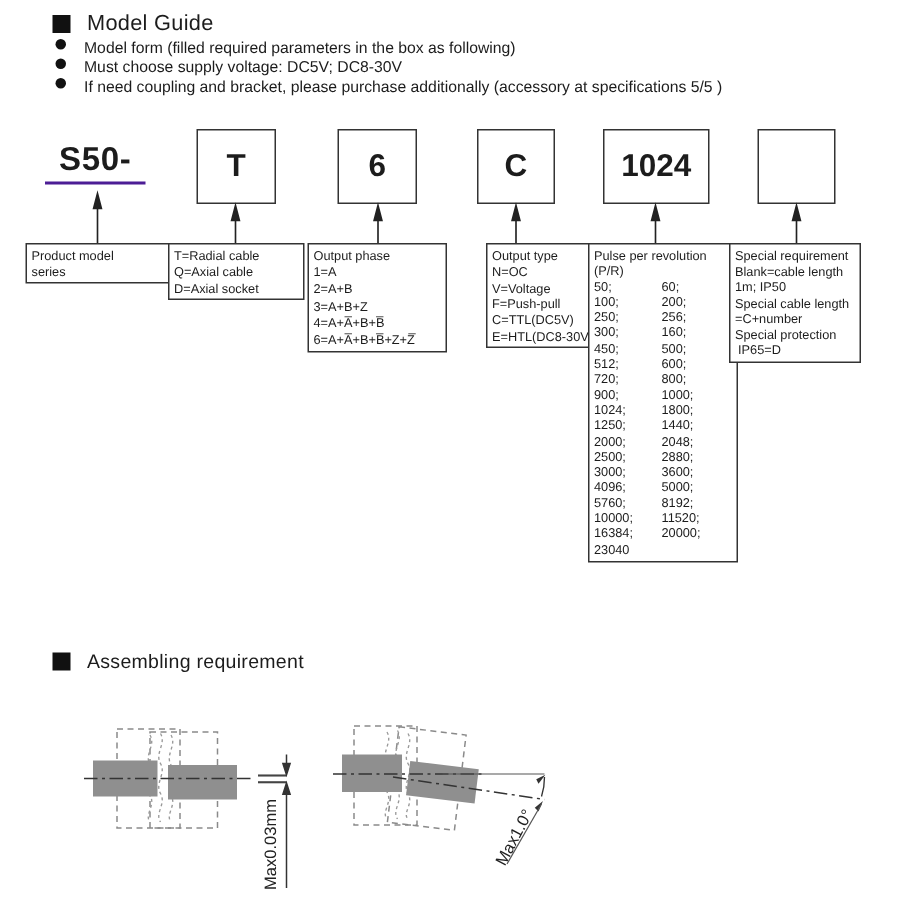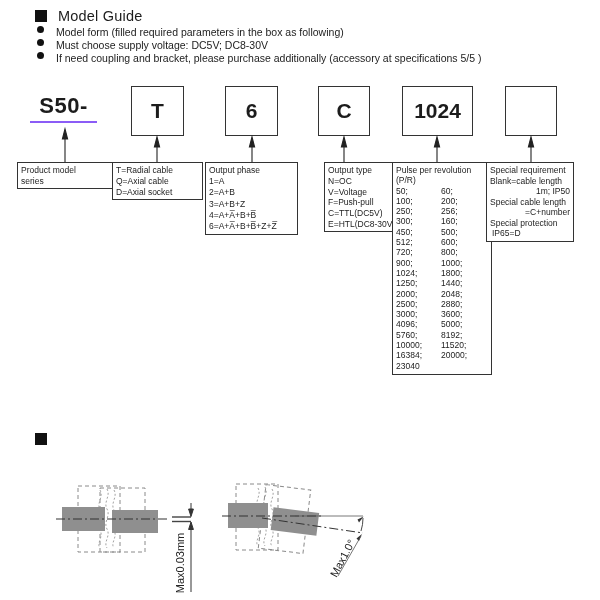--- a/index.html
+++ b/index.html
@@ -12,41 +12,41 @@
   .sec-hdr{display:flex;align-items:center;gap:11px;justify-content:space-between;}
   .sq{width:12px;height:12px;background:#111;flex:none;}
   .sec-title{font-size:14.5px;letter-spacing:0.2px;white-space:nowrap;}
   #model-guide-hdr{left:35px;top:8px;}
   #bullet-list{left:35px;top:26px;}
   .bullet-row{display:flex;align-items:flex-start;gap:12px;height:13.2px;}
   .dot{width:7px;height:7px;border-radius:50%;background:#111;flex:none;margin-left:2px;}
   .bullet-text{font-size:10.5px;white-space:nowrap;}
   
   #prefix{left:30px;top:93px;width:67px;text-align:center;font-size:22px;font-weight:700;
-    border-bottom:2px solid #8b5cf6;padding-bottom:2px;letter-spacing:0.5px;}
+    border-bottom:2px solid #4c1d95;padding-bottom:2px;letter-spacing:0.5px;}
   .mbox{top:86px;height:50px;border:1.6px solid #333;box-sizing:border-box;background:#fff;
     display:flex;align-items:center;justify-content:center;font-size:21px;font-weight:700;}
   #mbox-0{left:131px;width:53px;}
   #mbox-1{left:225px;width:53px;}
   #mbox-2{left:318px;width:52px;}
   #mbox-3{left:402px;width:71px;}
   #mbox-4{left:505px;width:52px;}
   
   #arrows{left:0;top:0;pointer-events:none;}
   
   .lbox{top:162px;border:1.5px solid #333;box-sizing:border-box;background:#fff;
     padding:2px 3px;font-size:8.5px;}
   .lbox .ln{white-space:nowrap;}
   #lbox1{left:17px;width:96px;height:27px;line-height:11px;}
   #lbox2{left:112px;width:91px;height:38px;line-height:11.2px;}
   #lbox3{left:205px;width:93px;height:73px;line-height:11.2px;}
   #lbox4{left:300px;width:89px;height:70px;line-height:10.8px;margin-left:24px;}
   #lbox5{left:392px;width:100px;height:213px;line-height:10.3px;}
   #lbox6{left:486px;width:88px;height:80px;line-height:10.5px;}
-  #lbox6 div.ln:nth-of-type(3),#lbox6 div.ln:nth-of-type(5){text-align:right;}
+  #lbox6 div.ln:nth-of-type(3),#lbox6 div.ln:nth-of-type(5){text-align:left;}
   #lbox6 div.ln:nth-of-type(7){padding-left:2px;}
   .prow{display:flex;}
   .prow .c1{width:45px;white-space:nowrap;}
   .prow .c2{white-space:nowrap;}
   
   #assembling-hdr{left:35px;top:433px;}
   #assembling-hdr .sec-title{font-size:13px;}
   .drawing{position:absolute;}
 </style>
 </head>
@@ -247,20 +247,21 @@
     <div class="ln">Blank=cable length</div>
     <div class="ln">1m; IP50</div>
     <div class="ln">Special cable length</div>
     <div class="ln">=C+number</div>
     <div class="ln">Special protection</div>
     <div class="ln">IP65=D</div>
   </div>
 
 <div class="abs sec-hdr" id="assembling-hdr">
   <span class="sq"></span>
+  <span class="sec-title">Assembling requirement</span>
 </div>
 
 <svg class="drawing" style="left:50px;top:478px;" width="150" height="122" viewBox="0 0 150 122">
   <g fill="none" stroke="#8a8a8a" stroke-width="1" stroke-dasharray="4 3">
     <rect x="28" y="8" width="42" height="66"></rect>
     <rect x="50" y="10" width="45" height="64"></rect>
   </g>
   <g fill="none" stroke="#999" stroke-width="0.9" stroke-dasharray="2 2">
     <path d="M50,12 c4,7 -4,13 0,20 c4,7 -4,13 0,20 c4,7 -4,13 0,18"></path>
     <path d="M57,11 c4,7 -4,13 0,20 c4,7 -4,13 0,20 c4,7 -4,13 0,19"></path>

